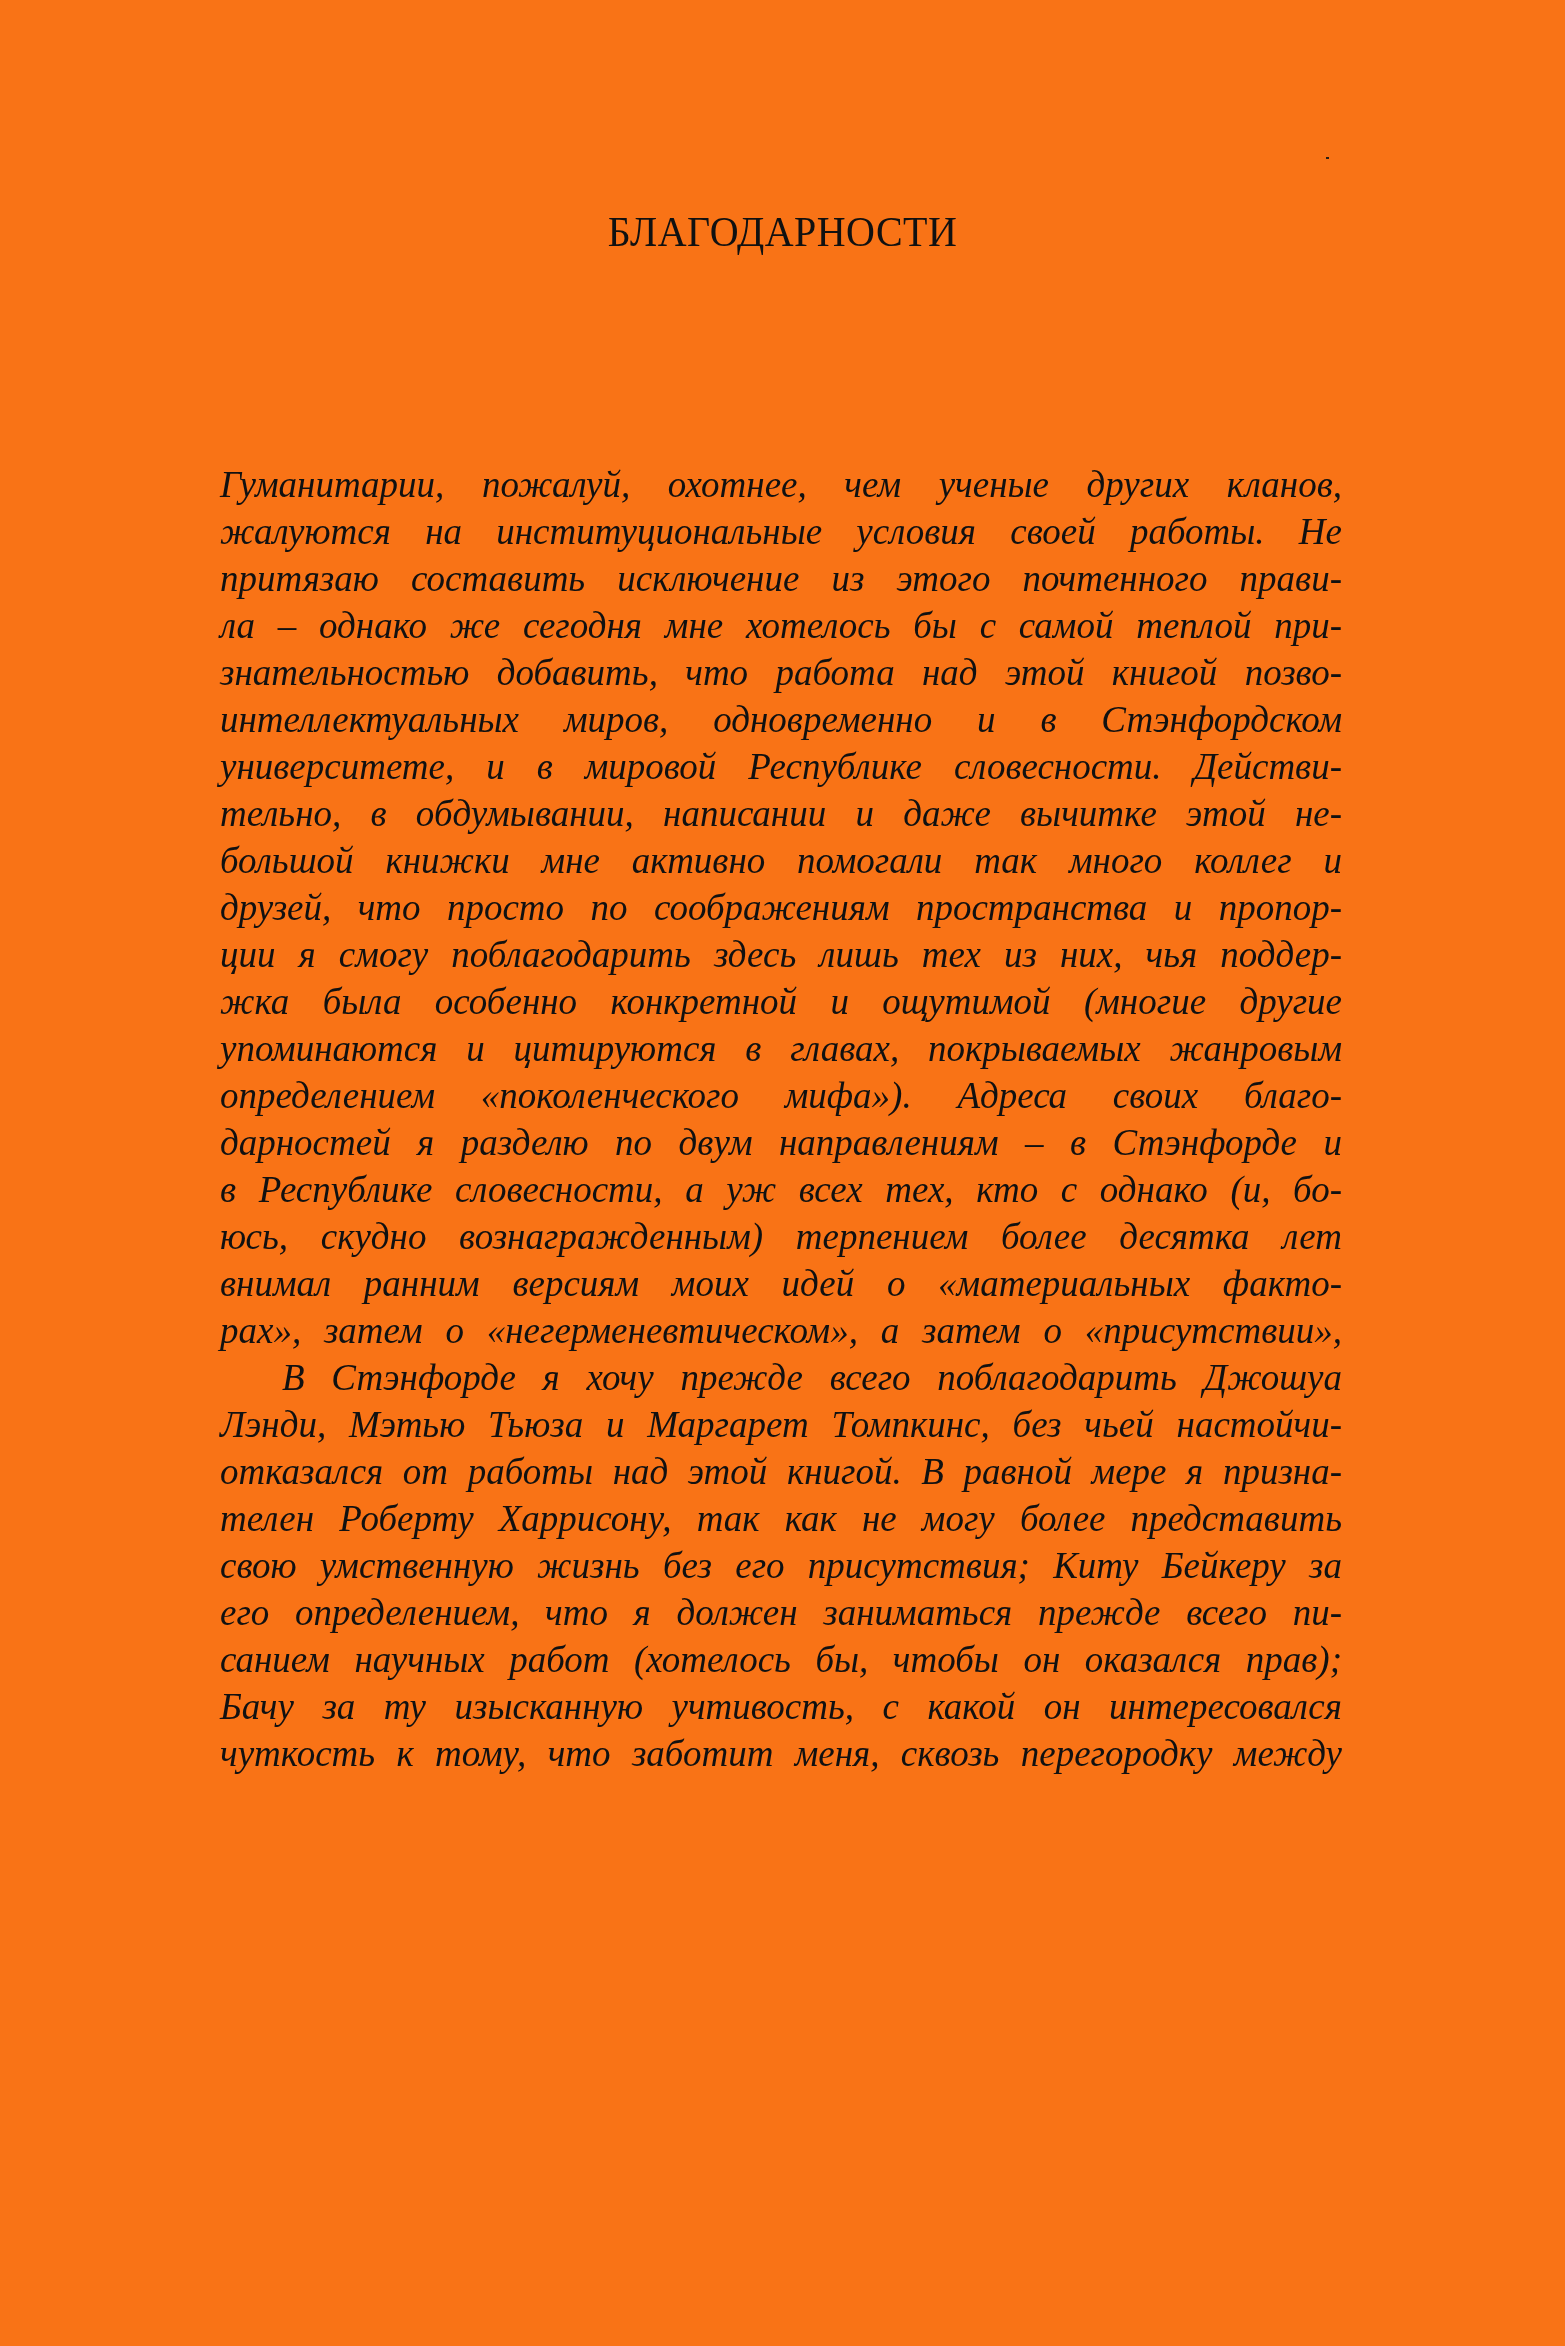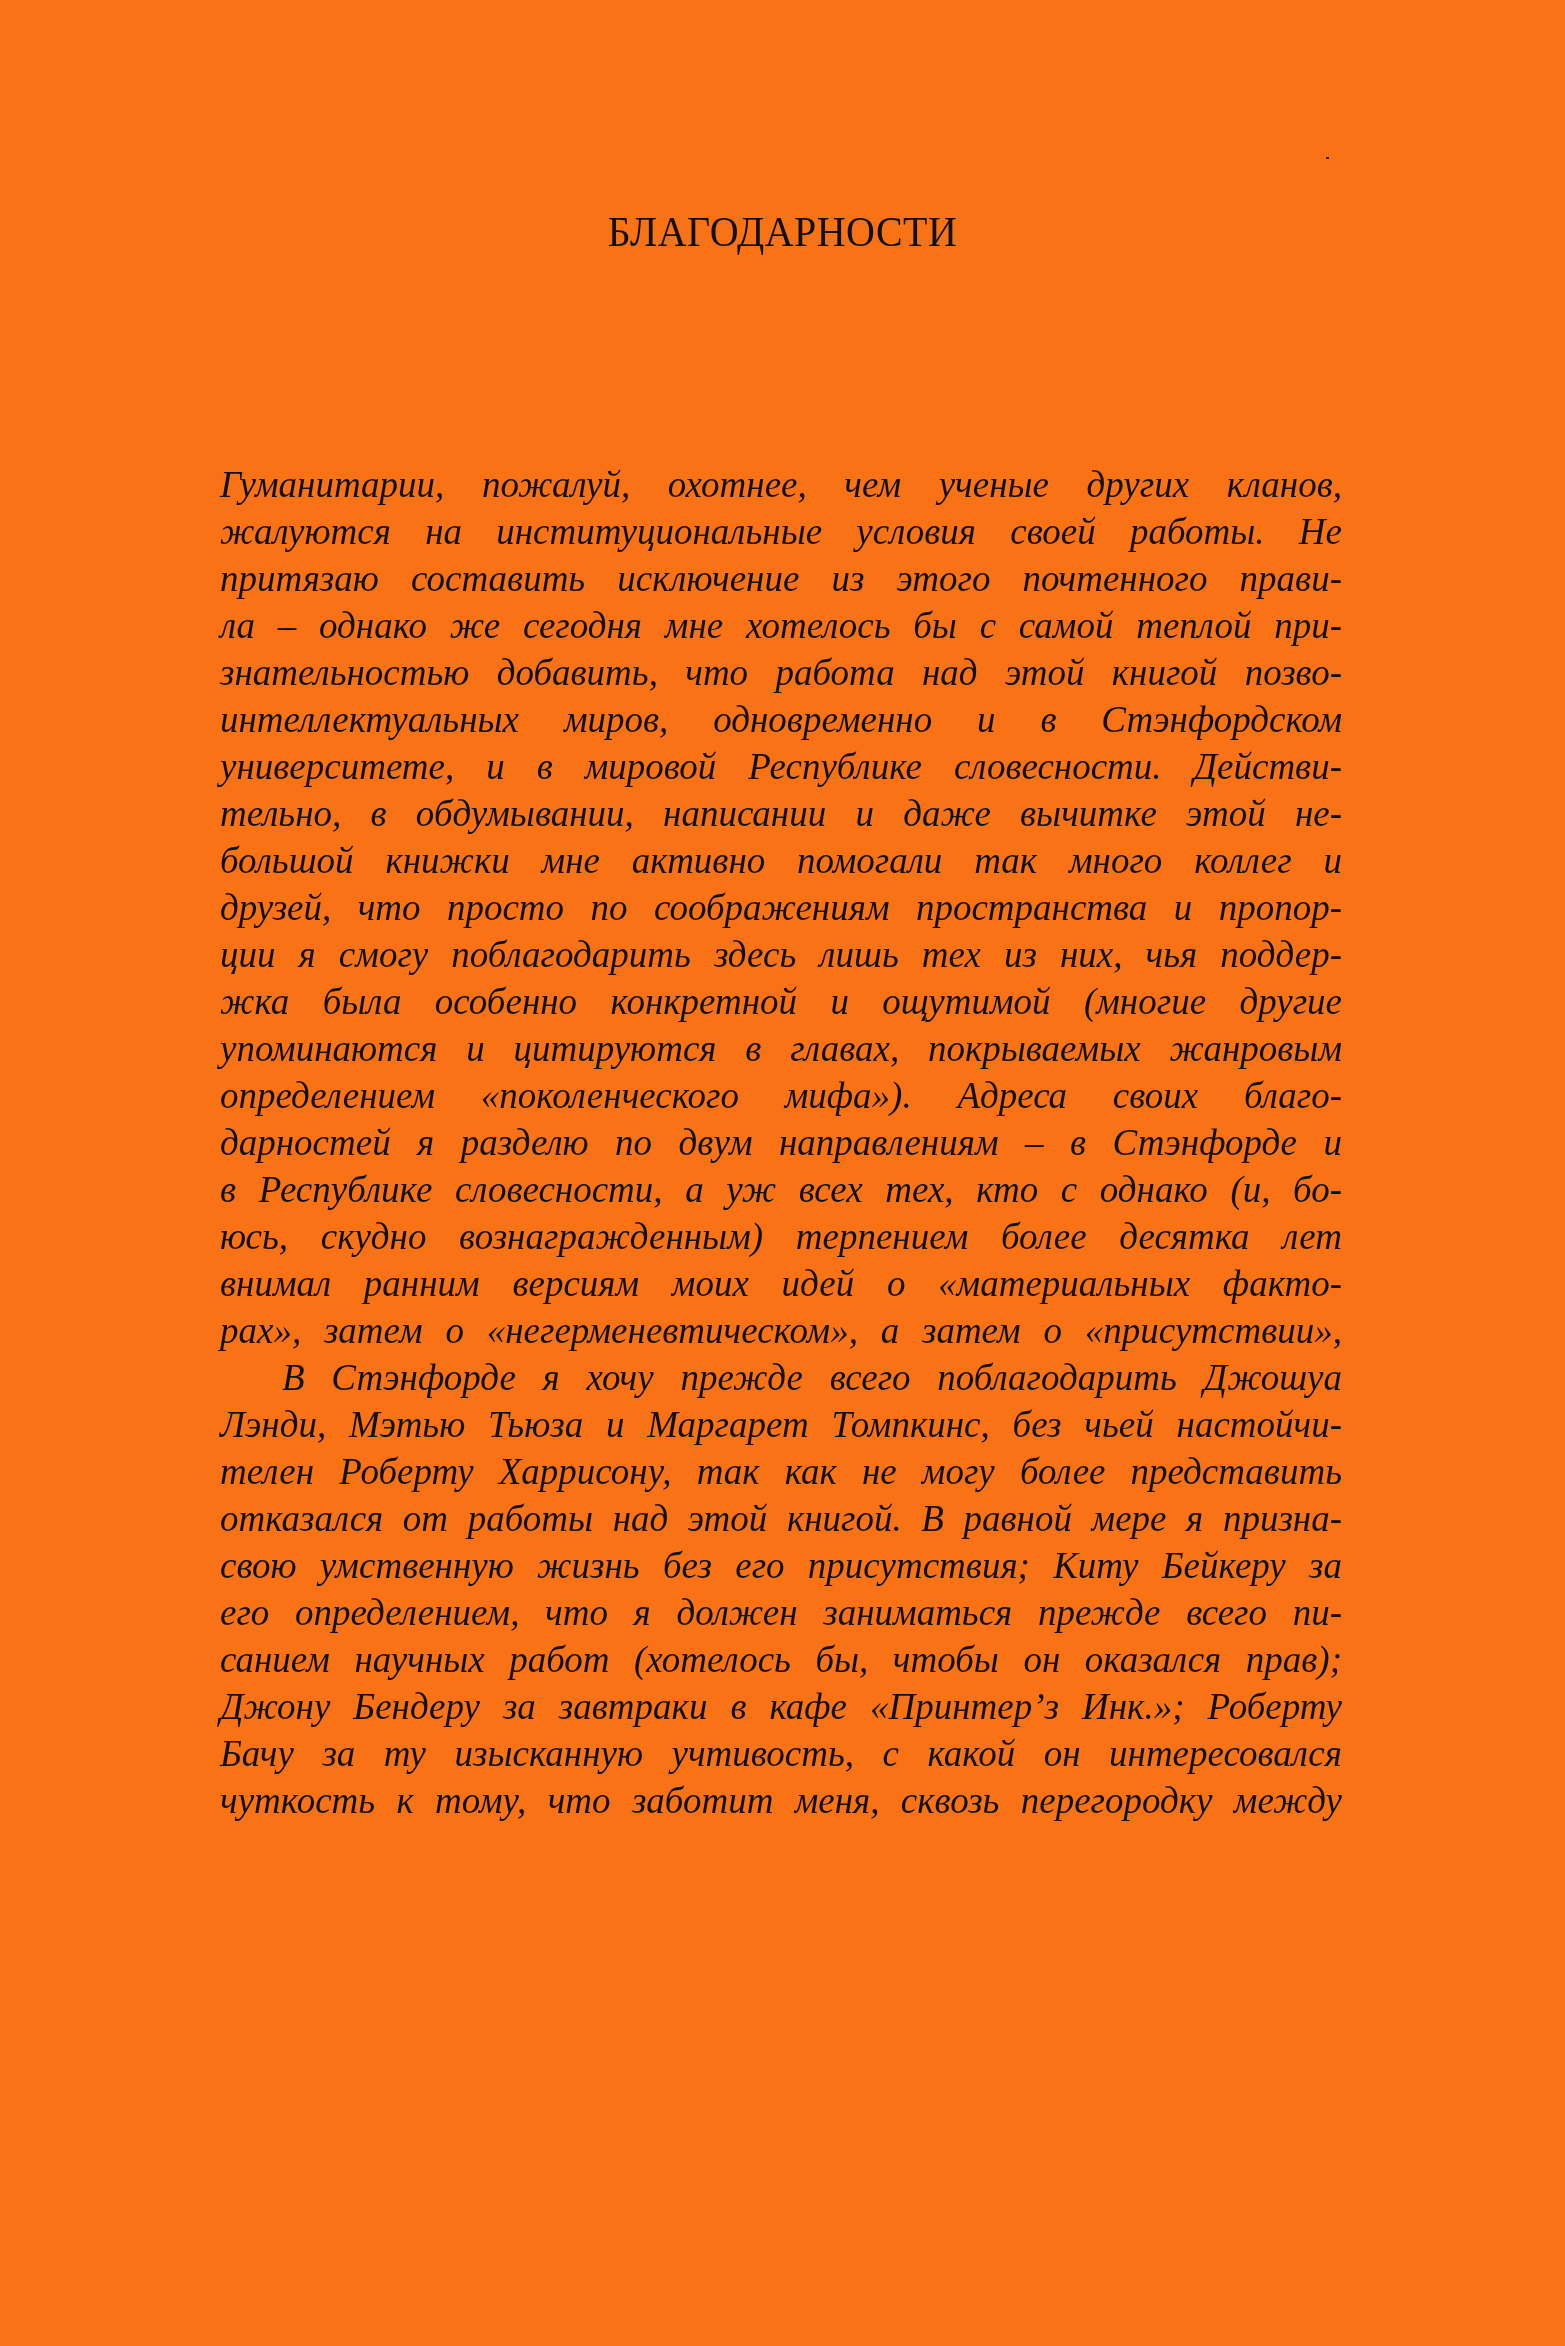--- a/index.html
+++ b/index.html
@@ -99,24 +99,23 @@
       <span class="line">определением «поколенческого мифа»). Адреса своих благо-</span>
       <span class="line">дарностей я разделю по двум направлениям – в Стэнфорде и</span>
       <span class="line">в Республике словесности, а уж всех тех, кто с однако (и, бо-</span>
       <span class="line">юсь, скудно вознагражденным) терпением более десятка лет</span>
       <span class="line">внимал ранним версиям моих идей о «материальных факто-</span>
       <span class="line">рах», затем о «негерменевтическом», а затем о «присутствии»,</span>
     </div>
     <div class="paragraph">
       <span class="line indent">В Стэнфорде я хочу прежде всего поблагодарить Джошуа</span>
       <span class="line">Лэнди, Мэтью Тьюза и Маргарет Томпкинс, без чьей настойчи-</span>
+      <span class="line">отказался от работы над этой книгой. В равной мере я призна-</span>
       <span class="line">телен Роберту Харрисону, так как не могу более представить</span>
-      <span class="line">отказался от работы над этой книгой. В равной мере я призна-</span>
       <span class="line">свою умственную жизнь без его присутствия; Киту Бейкеру за</span>
       <span class="line">его определением, что я должен заниматься прежде всего пи-</span>
       <span class="line">санием научных работ (хотелось бы, чтобы он оказался прав);</span>
-      <span class="line">Джону Бендеру за завтраки в кафе «Принтер’з Инк.»; Роберту</span>
       <span class="line">Бачу за ту изысканную учтивость, с какой он интересовался</span>
       <span class="line">чуткость к тому, что заботит меня, сквозь перегородку между</span>
     </div>
   </div>
 </div>
 
 
 </body></html>

